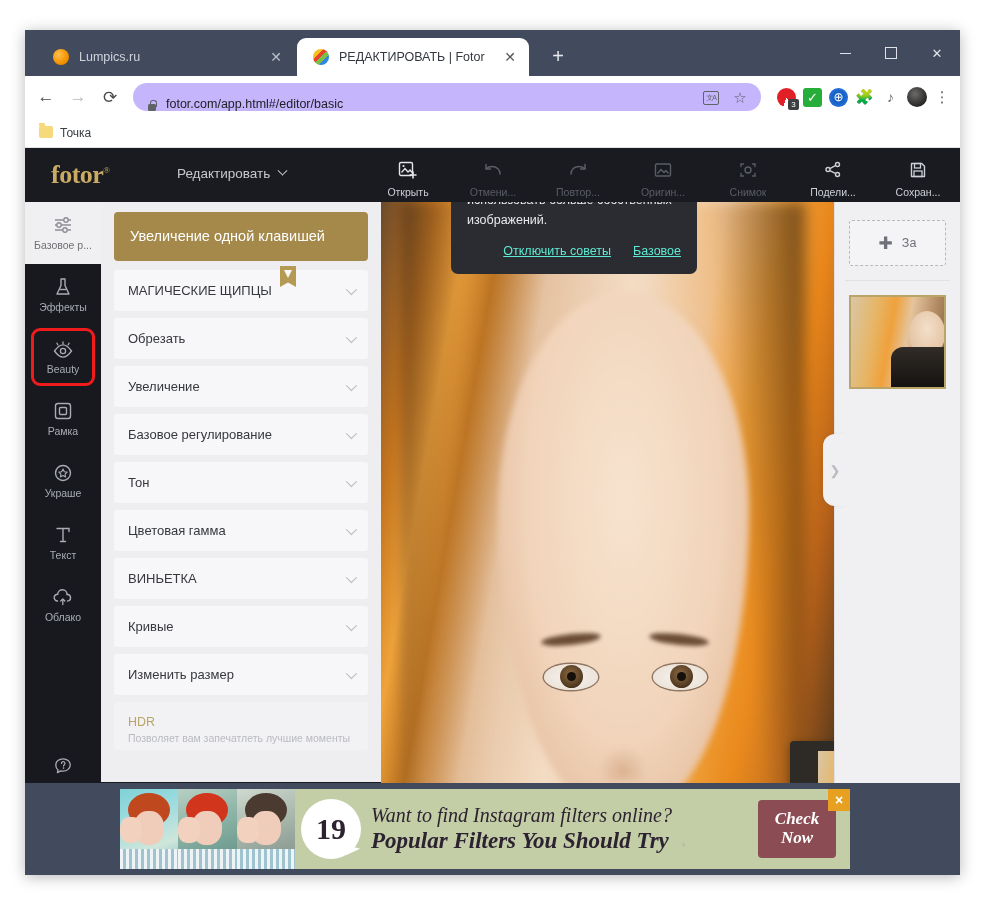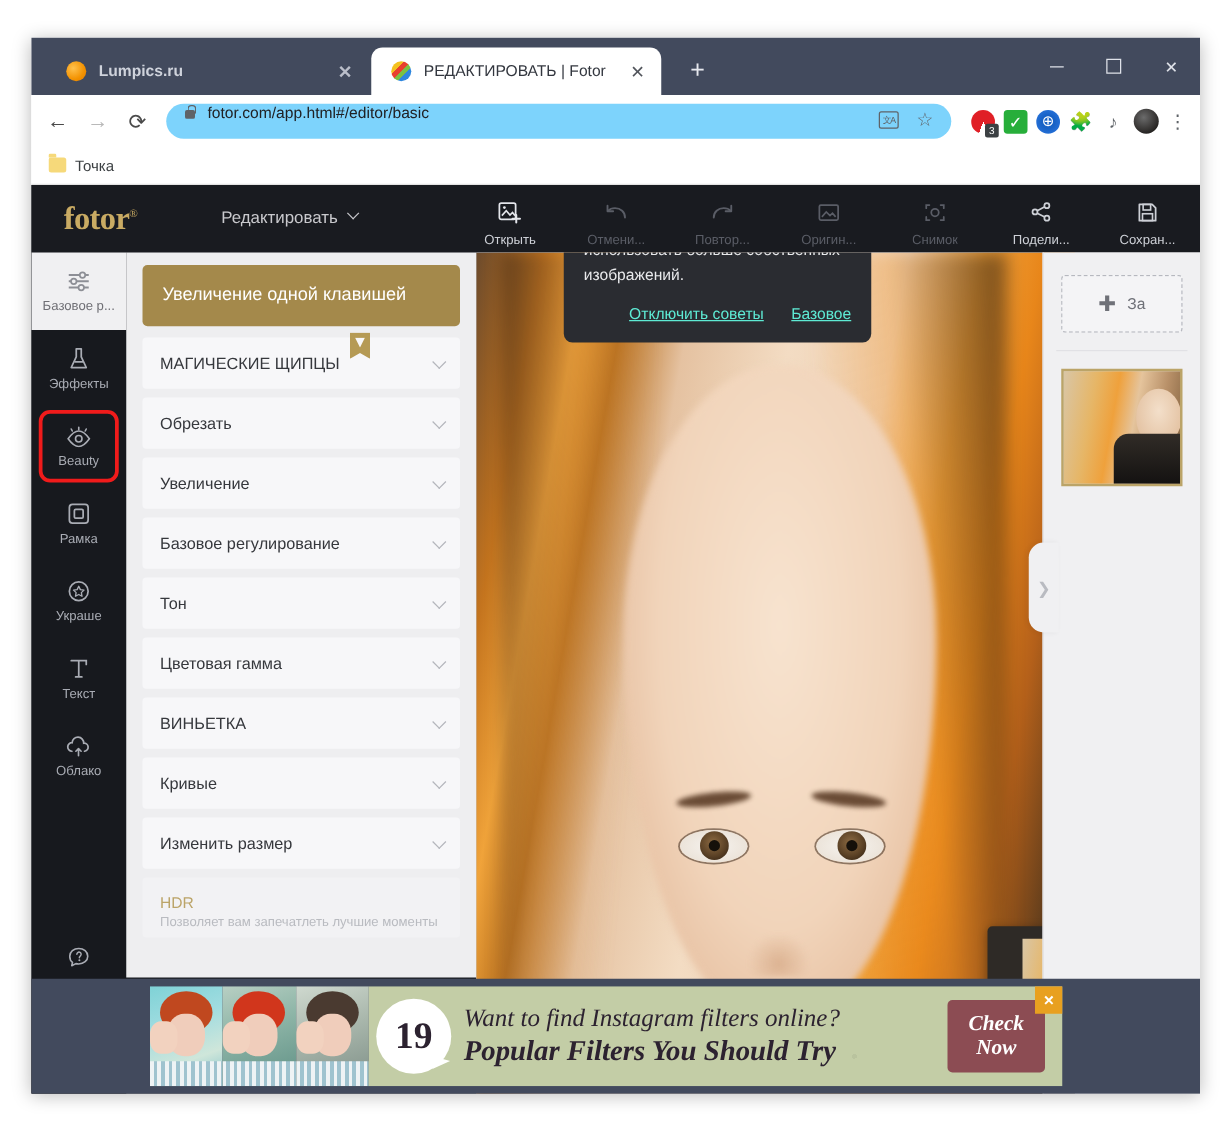--- a/index.html
+++ b/index.html
@@ -24,21 +24,21 @@
   .tabstrip {
     position: relative; height: 46px; background: #424a5d;
   }
   .tab {
     position: absolute; top: 8px; height: 38px;
     display: flex; align-items: center; gap: 10px;
     padding: 0 10px 0 16px; border-radius: 9px 9px 0 0;
     font-size: 12.5px; color: #cfd3dc;
     cursor: default;
   }
-  .tab.inactive { left: 12px; width: 258px; font-weight: bold; }
+  .tab.inactive { left: 12px; width: 258px; }
   .tab.active {
     left: 272px; width: 232px; background:#ffffff; color:#33373f;
     height: 38px; top: 8px;
   }
   .tab .favicon { width:16px; height:16px; border-radius:50%; flex:0 0 auto; }
   .fav-orange {
     background: radial-gradient(circle at 35% 35%, #ffc14d 0%, #f39200 60%, #e07a00 100%);
   }
   .fav-fotor {
     border-radius: 3px;
@@ -72,22 +72,22 @@
   .omnibar {
     height: 42px; background:#fff; display:flex; align-items:center; gap: 2px;
     padding: 0 10px 0 6px;
   }
   .navbtn {
     width: 30px; height: 30px; display:flex; align-items:center; justify-content:center;
     color:#4a4a4a; font-size: 17px; border-radius: 50%;
   }
   .navbtn.dim { color:#b9b9b9; }
   .urlbox {
-    flex: 1 1 auto; height: 28px; background:#7dd3fc; border-radius: 14px;
-    display:flex; align-items:flex-start; padding: 0 8px 0 14px; margin: 0 6px;
+    flex: 1 1 auto; height: 28px; background:#c4b5fd; border-radius: 14px;
+    display:flex; align-items:flex-end; padding: 0 8px 0 14px; margin: 0 6px;
     font-size: 12.5px; color:#202124; gap: 9px; position: relative;
   }
   .lock { width:10px; height:12px; position:relative; flex:0 0 auto; }
   .lock::before{
     content:""; position:absolute; left:1px; top:5px; width:8px; height:7px;
     background:#5f6368; border-radius:1.5px;
   }
   .lock::after{
     content:""; position:absolute; left:2.5px; top:0.5px; width:5px; height:6px;
     border:1.5px solid #5f6368; border-bottom:none; border-radius:3px 3px 0 0;

